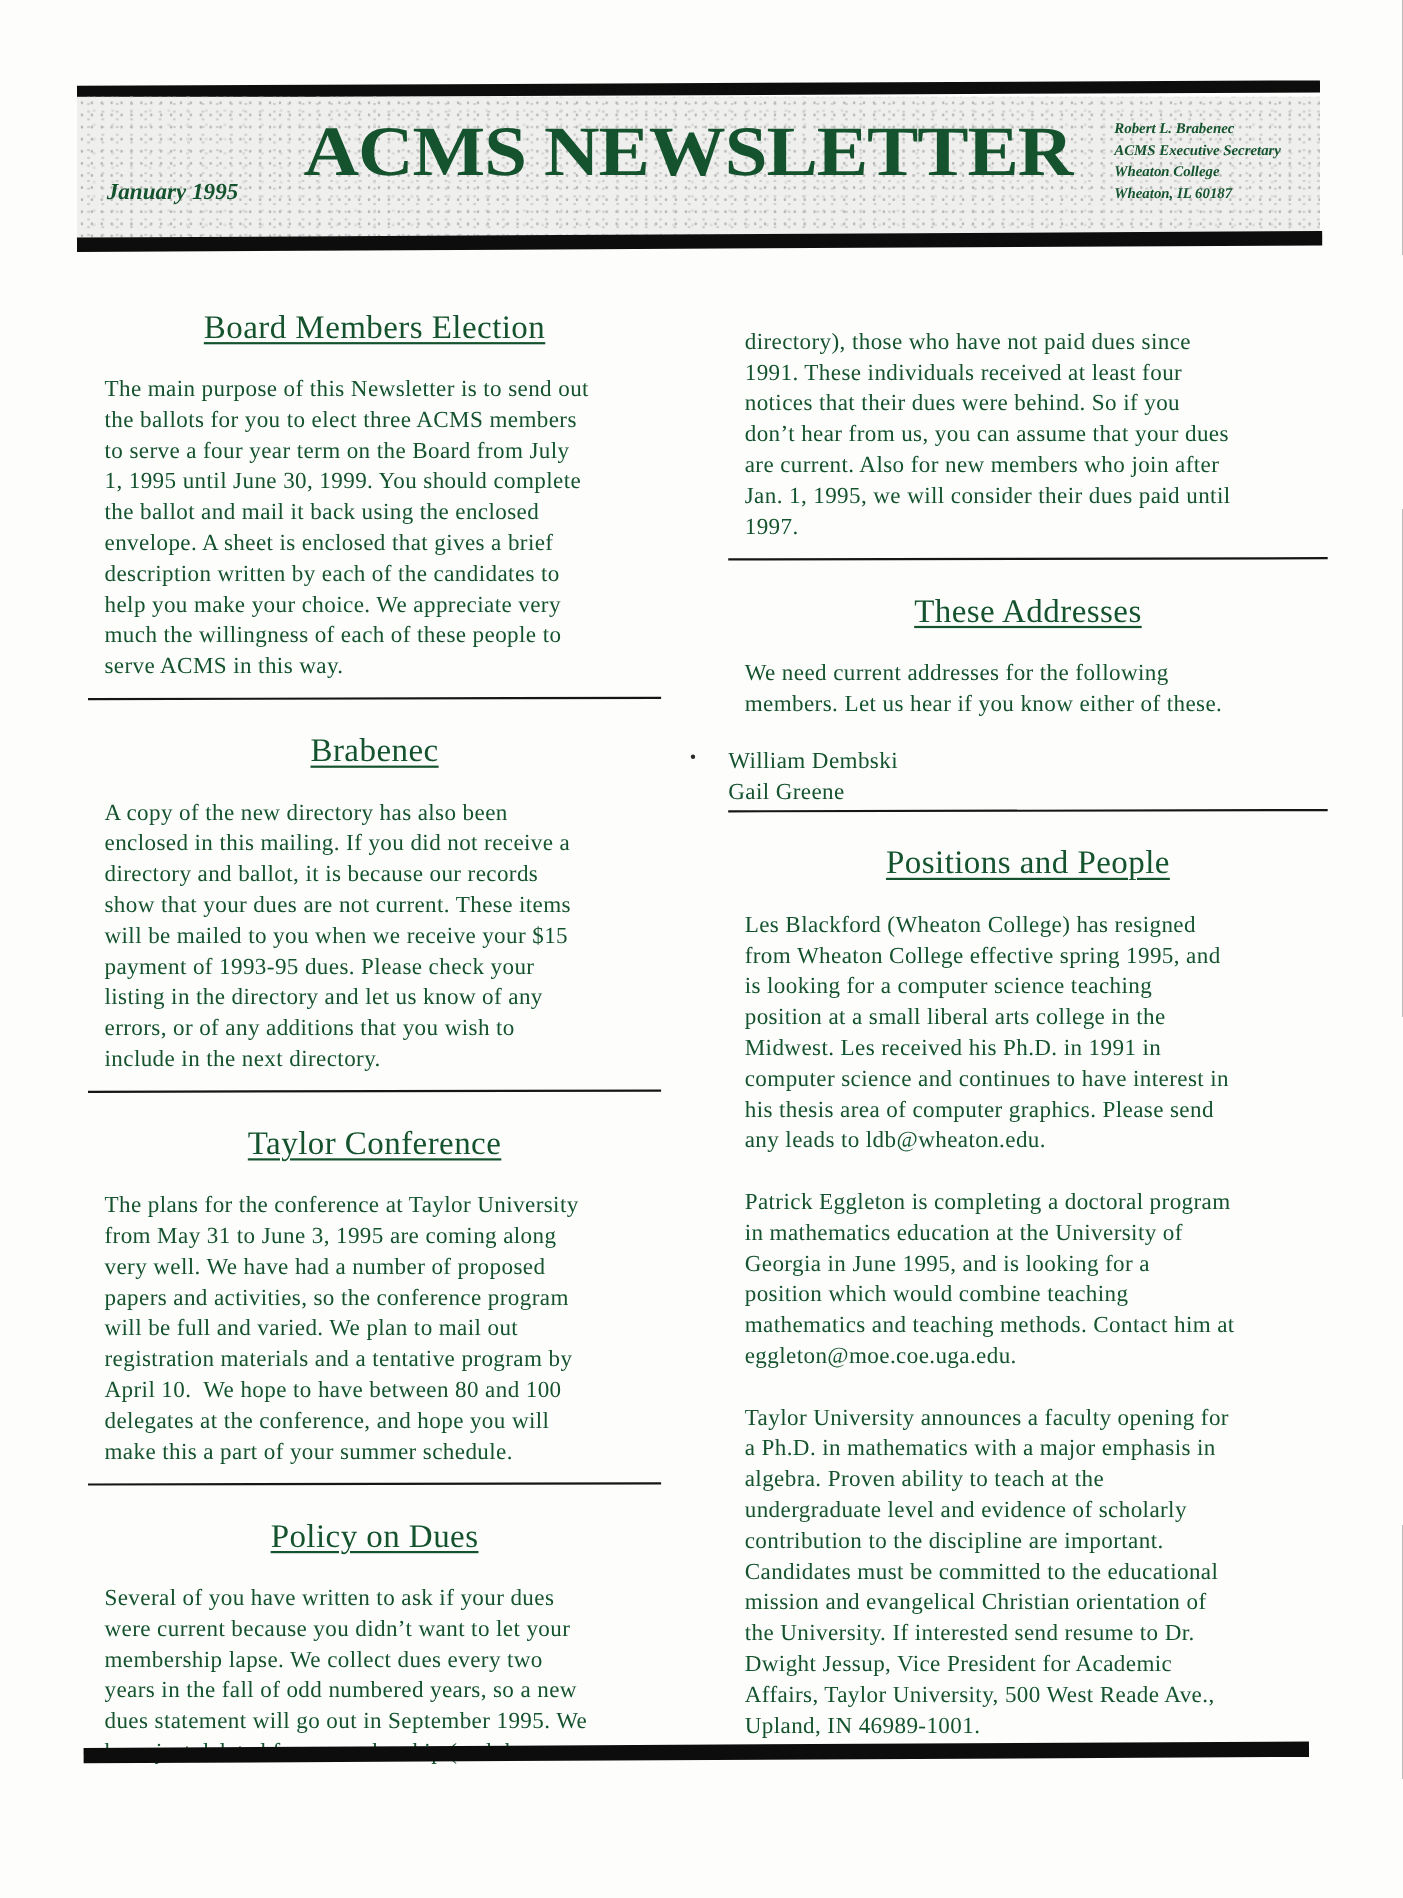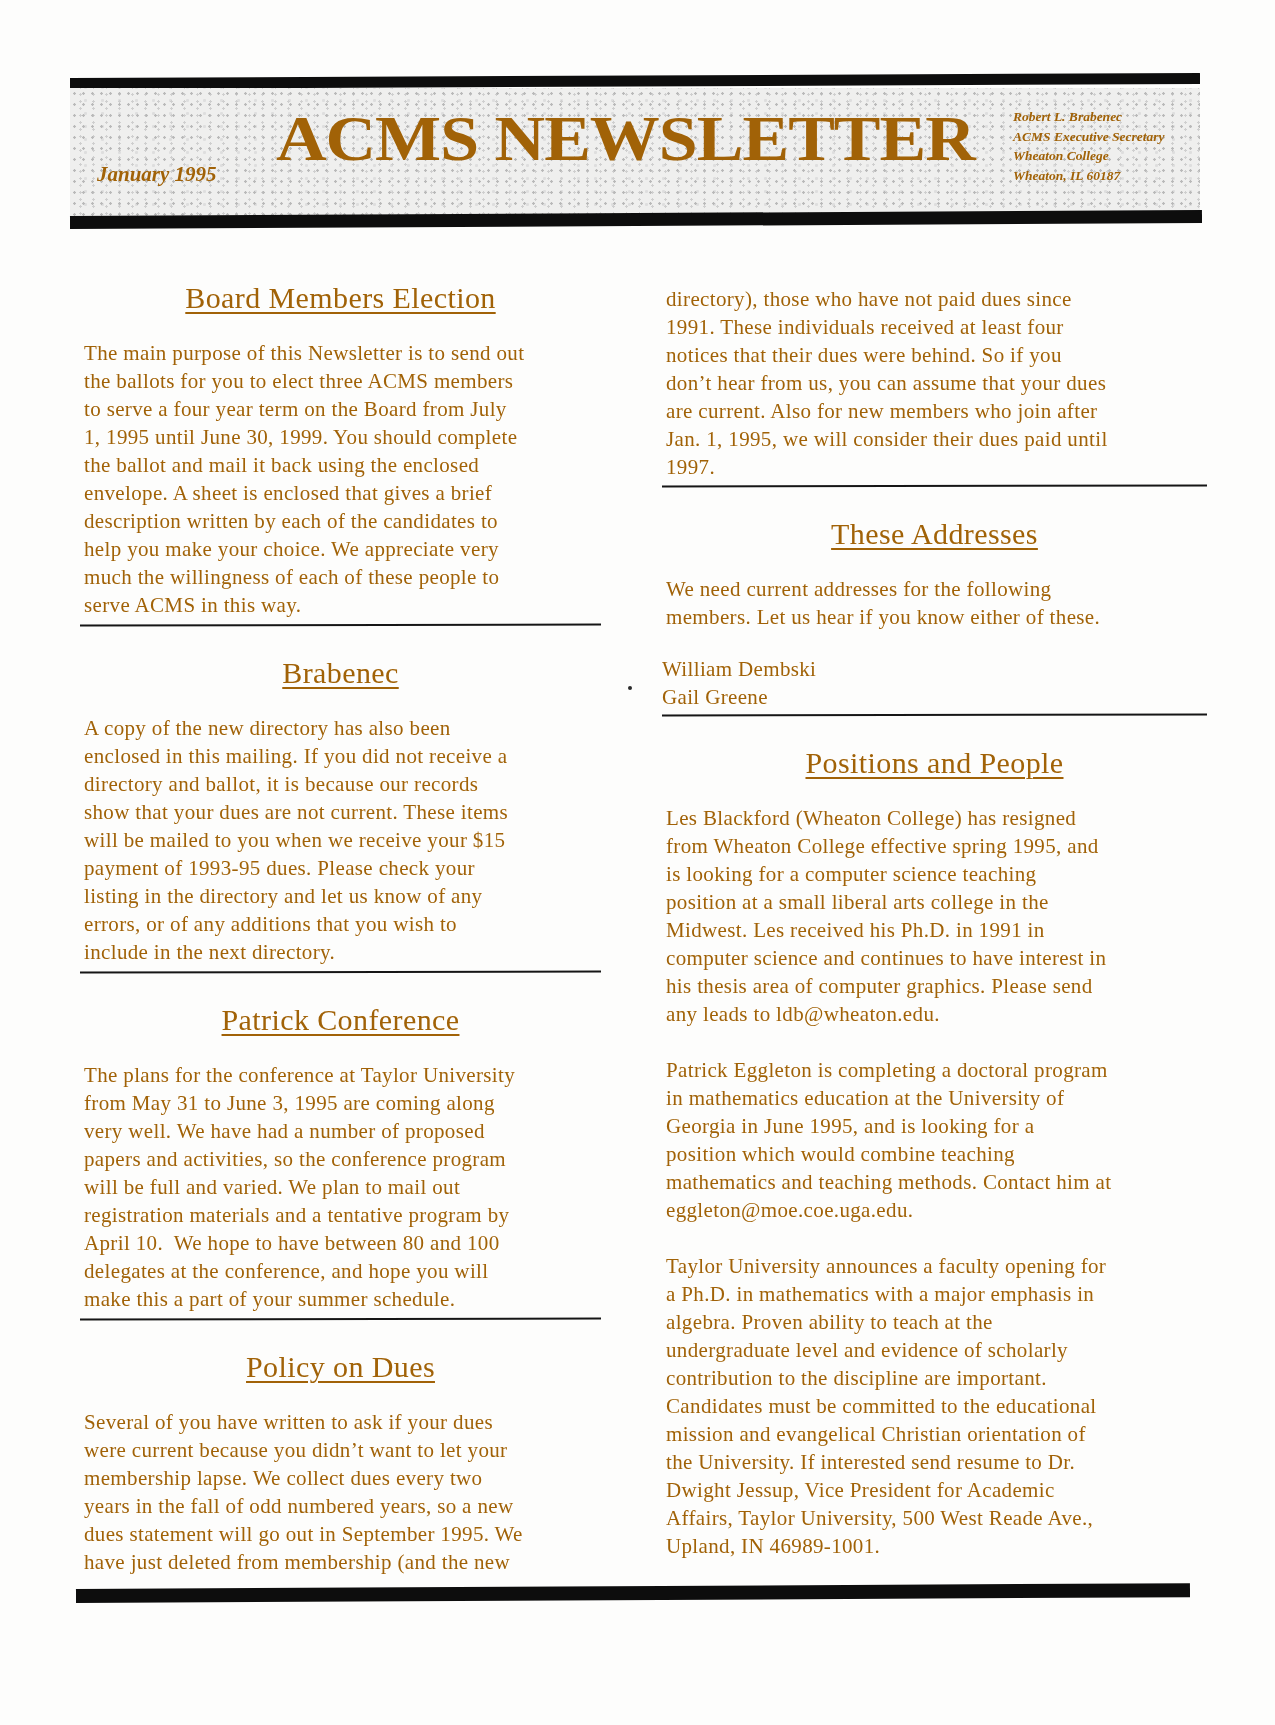--- a/index.html
+++ b/index.html
@@ -2,21 +2,21 @@
 <html><head>
 <meta charset="utf-8">
 <style>
   html,body{margin:0;padding:0;background:#888;}
   .page{
     position:relative;
     width:1275px;height:1725px;
     margin:0 auto;
     background:#fdfdfc;
     font-family:"Liberation Serif", serif;
-    color:#a16207;
+    color:#14532d;
     overflow:hidden;
   }
   
   .bar{position:absolute;background:#0d0d0d;}
   .bar-top{left:70px;top:78px;width:1130px;height:11px;transform:rotate(-0.25deg);transform-origin:left center;}
   .bar-mast-bottom{left:70px;top:216px;width:1132px;height:13px;transform:rotate(-0.3deg);transform-origin:left center;}
   .bar-page-bottom{left:76px;top:1589px;width:1114px;height:14px;transform:rotate(-0.3deg);transform-origin:left center;}
   .mast-band{
     position:absolute;left:70px;top:88px;width:1130px;height:129px;
     background-color:#efefee;
@@ -49,21 +49,21 @@
   .col-right{left:662px;top:281px;width:545px;}
   .sec-heading{
     font-size:30px;font-weight:normal;text-align:center;
     line-height:30px;margin:32px 0 26px 0;
     text-decoration:underline;text-decoration-thickness:2px;text-underline-offset:4px;
     letter-spacing:0.4px;
   }
   .sec-heading.first{margin-top:0;}
   .para{
     font-size:21px;line-height:28px;letter-spacing:0.35px;
-    white-space:pre;margin:4px;
+    white-space:pre;margin:15px;
   }
   .para.follow{margin-top:28px;}
   .names{
     font-size:21px;line-height:28px;letter-spacing:0.35px;
     white-space:pre;text-align:left;margin:24px 0 0 0;
   }
   .rule{height:2px;background:#161616;margin-top:5px;transform:rotate(-0.12deg);}
   .rule-tight{margin-top:3px;}
   .artifact-dot{position:absolute;left:628px;top:686px;width:4px;height:4px;background:#2a2a2a;border-radius:50%;}
 </style>
@@ -101,21 +101,21 @@
 enclosed in this mailing. If you did not receive a
 directory and ballot, it is because our records
 show that your dues are not current. These items
 will be mailed to you when we receive your $15
 payment of 1993-95 dues. Please check your
 listing in the directory and let us know of any
 errors, or of any additions that you wish to
 include in the next directory.</p>
     <div class="rule"></div>
 
-    <div class="sec-heading">Patrick Conference</div>
+    <div class="sec-heading">Taylor Conference</div>
     <p class="para">The plans for the conference at Taylor University
 from May 31 to June 3, 1995 are coming along
 very well. We have had a number of proposed
 papers and activities, so the conference program
 will be full and varied. We plan to mail out
 registration materials and a tentative program by
 April 10.  We hope to have between 80 and 100
 delegates at the conference, and hope you will
 make this a part of your summer schedule.</p>
     <div class="rule"></div>

